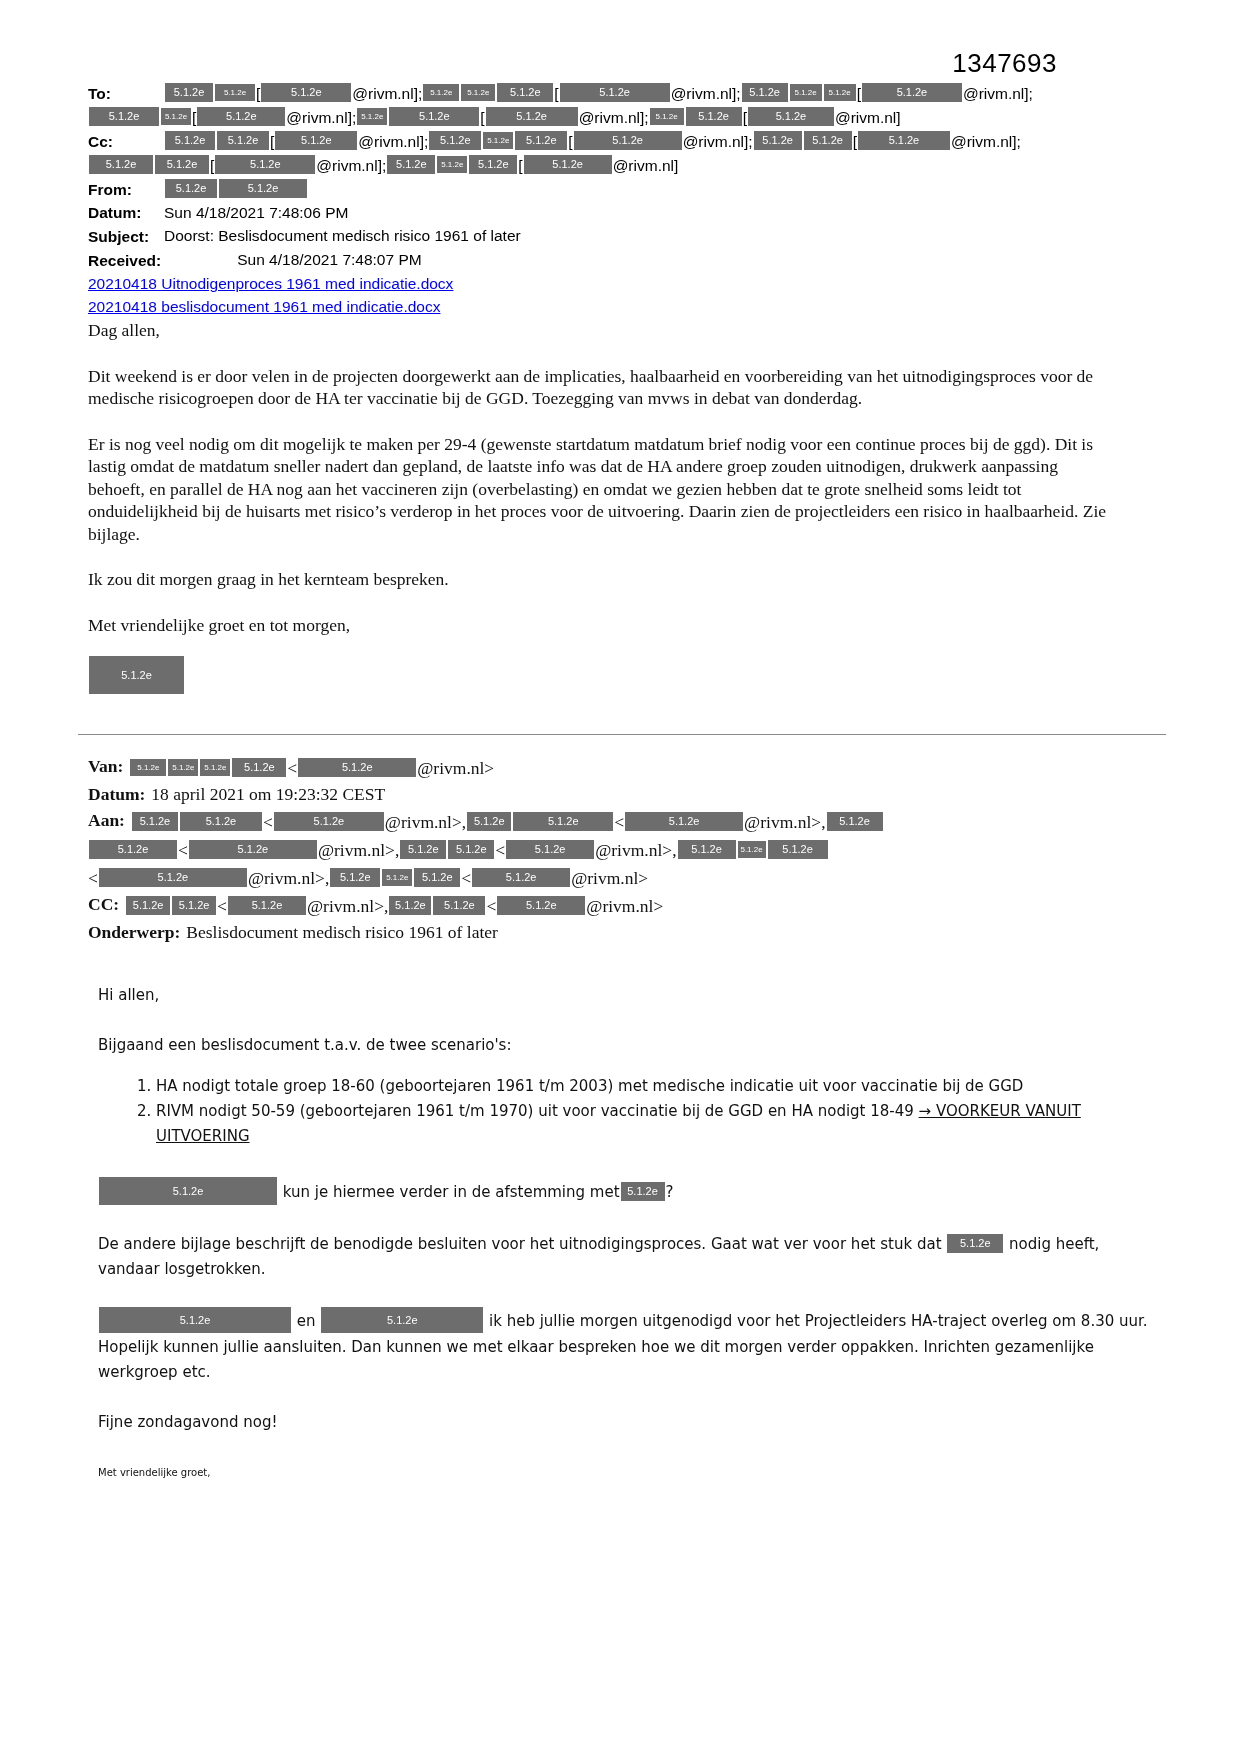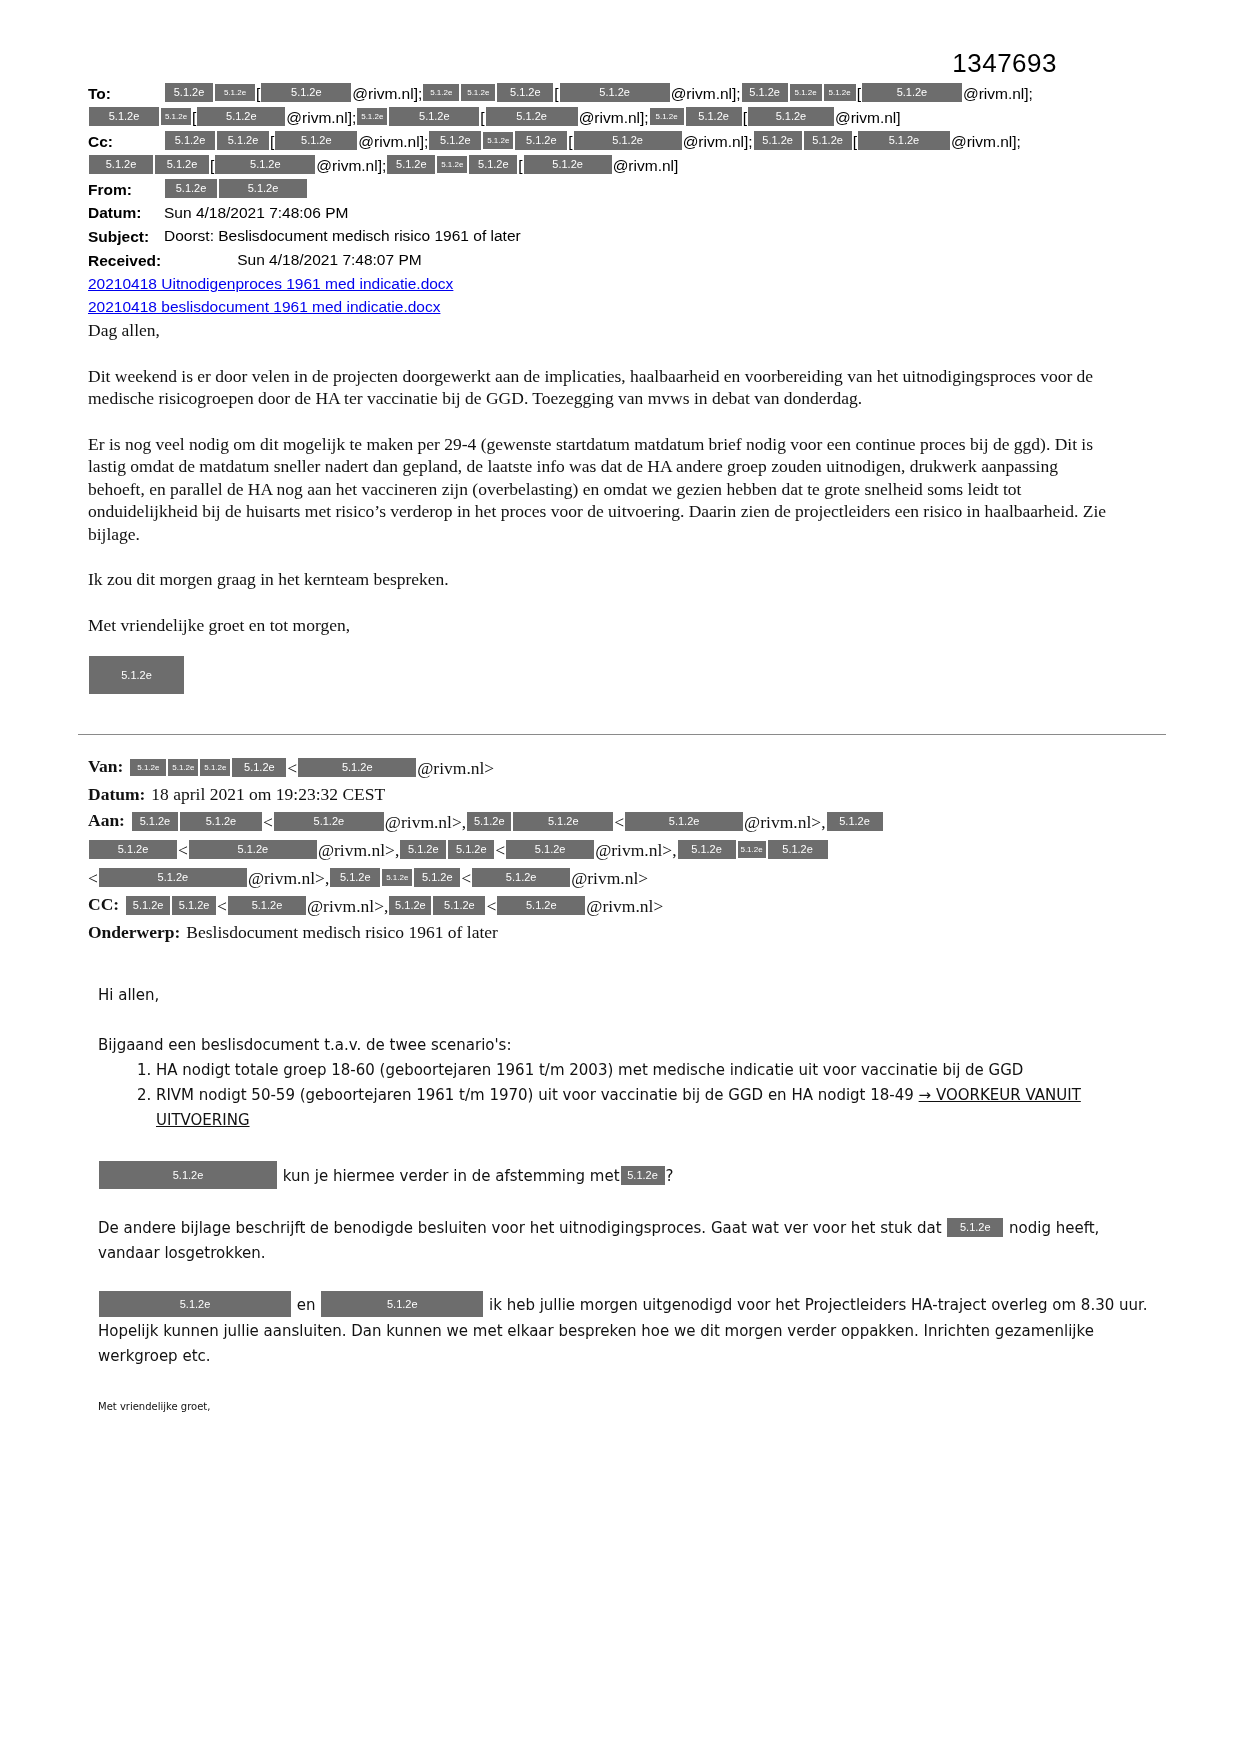--- a/index.html
+++ b/index.html
@@ -129,24 +129,25 @@
     <div>
       <span class="qlabel">CC:</span><span class="toks"><span class="chip" style="width: 44px;">5.1.2e</span><span class="chip" style="width: 44px;">5.1.2e</span><span class="tok">&lt;</span><span class="chip" style="width: 78px;">5.1.2e</span><span class="tok">@rivm.nl&gt;,</span><span class="chip" style="width: 42px;">5.1.2e</span><span class="chip" style="width: 52px;">5.1.2e</span><span class="tok">&lt;</span><span class="chip" style="width: 88px;">5.1.2e</span><span class="tok">@rivm.nl&gt;</span></span>
     </div>
     <div>
       <span class="qlabel">Onderwerp:</span><span>Beslisdocument medisch risico 1961 of later</span>
     </div>
   </div>
 
   <div class="q-body">
     <p>Hi allen,</p>
-    <p style="margin-bottom:0">Bijgaand een beslisdocument t.a.v. de twee scenario's:</p>
+    <p style="margin-bottom:16px">Bijgaand een beslisdocument t.a.v. de twee scenario's:</p>
     <ol>
       <li><span>HA nodigt totale groep 18-60 (geboortejaren 1961 t/m 2003) met medische indicatie uit voor vaccinatie bij de GGD</span></li>
       <li><span>RIVM nodigt 50-59 (geboortejaren 1961 t/m 1970) uit voor vaccinatie bij de GGD en HA nodigt 18-49 </span><span class="ul">→ VOORKEUR VANUIT UITVOERING</span></li>
     </ol>
     <div class="ask-line"><span class="chip" style="width: 178px; height: 28px; line-height: 28px;">5.1.2e</span><span class="tok"> kun je hiermee verder in de afstemming met</span><span class="chip" style="width: 44px;">5.1.2e</span><span class="tok">?</span></div>
     <p><span class="tok">De andere bijlage beschrijft de benodigde besluiten voor het uitnodigingsproces. Gaat wat ver voor het stuk dat </span><span class="chip" style="width: 56px;">5.1.2e</span><span class="tok"> nodig heeft, vandaar losgetrokken.</span></p>
     <p><span class="chip" style="width: 192px; height: 26px; line-height: 26px;">5.1.2e</span><span class="tok"> en </span><span class="chip" style="width: 162px; height: 26px; line-height: 26px;">5.1.2e</span><span class="tok"> ik heb jullie morgen uitgenodigd voor het Projectleiders HA-traject overleg om 8.30 uur. Hopelijk kunnen jullie aansluiten. Dan kunnen we met elkaar bespreken hoe we dit morgen verder oppakken. Inrichten gezamenlijke werkgroep etc.</span></p>
+    <p>Fijne zondagavond nog!</p>
     <p class="closing-small">Met vriendelijke groet,</p>
   </div>
 
 </div>
 
 </body></html>

